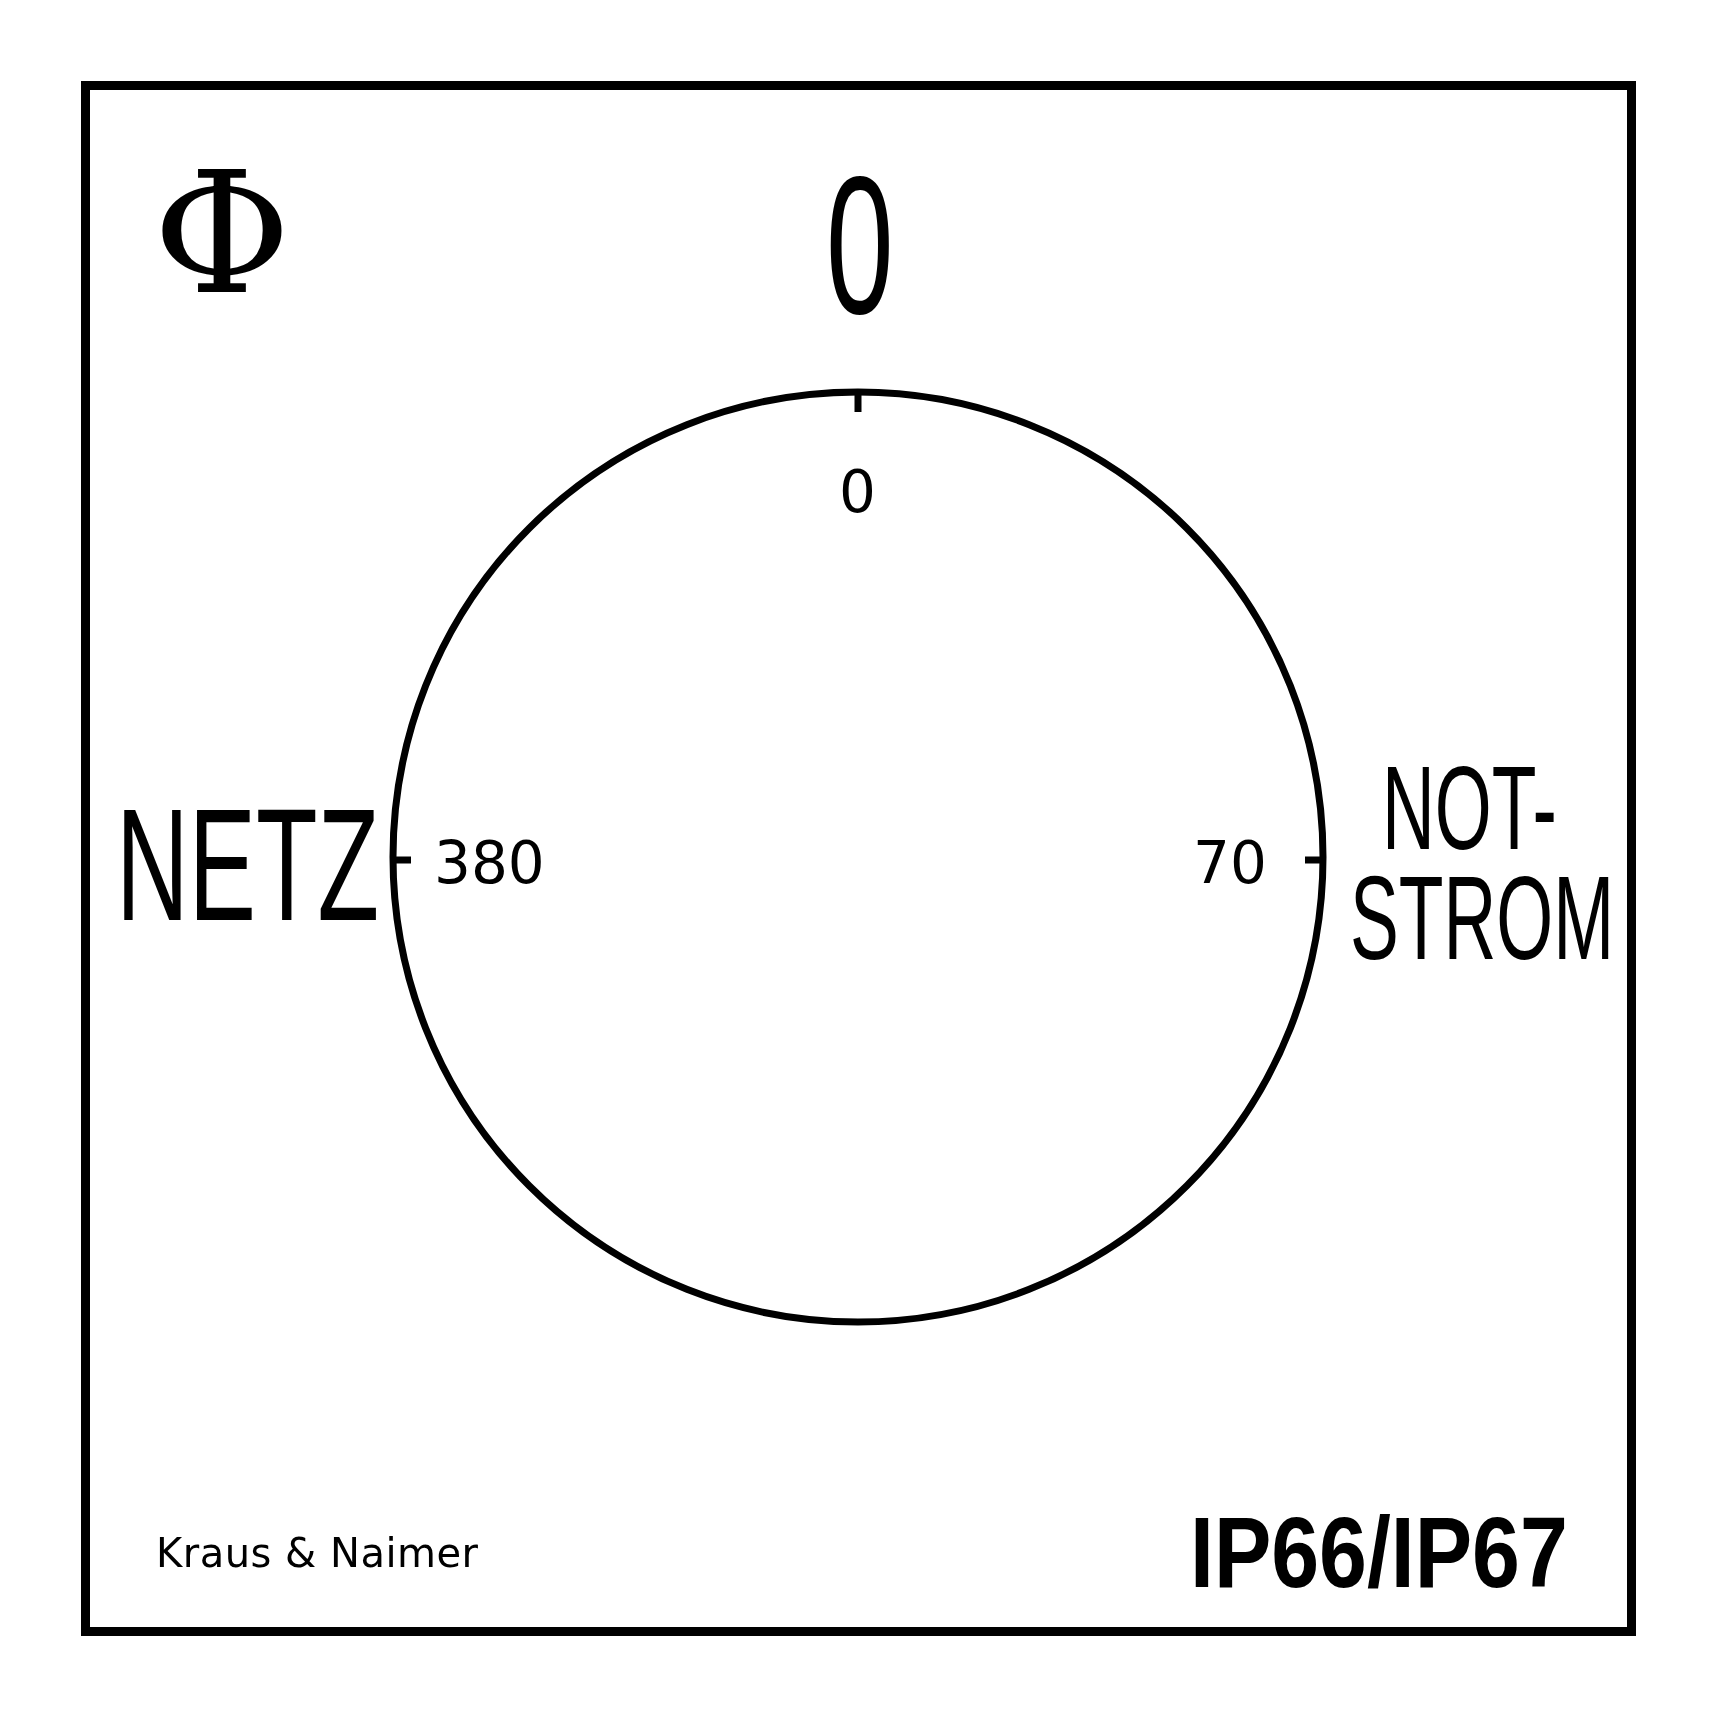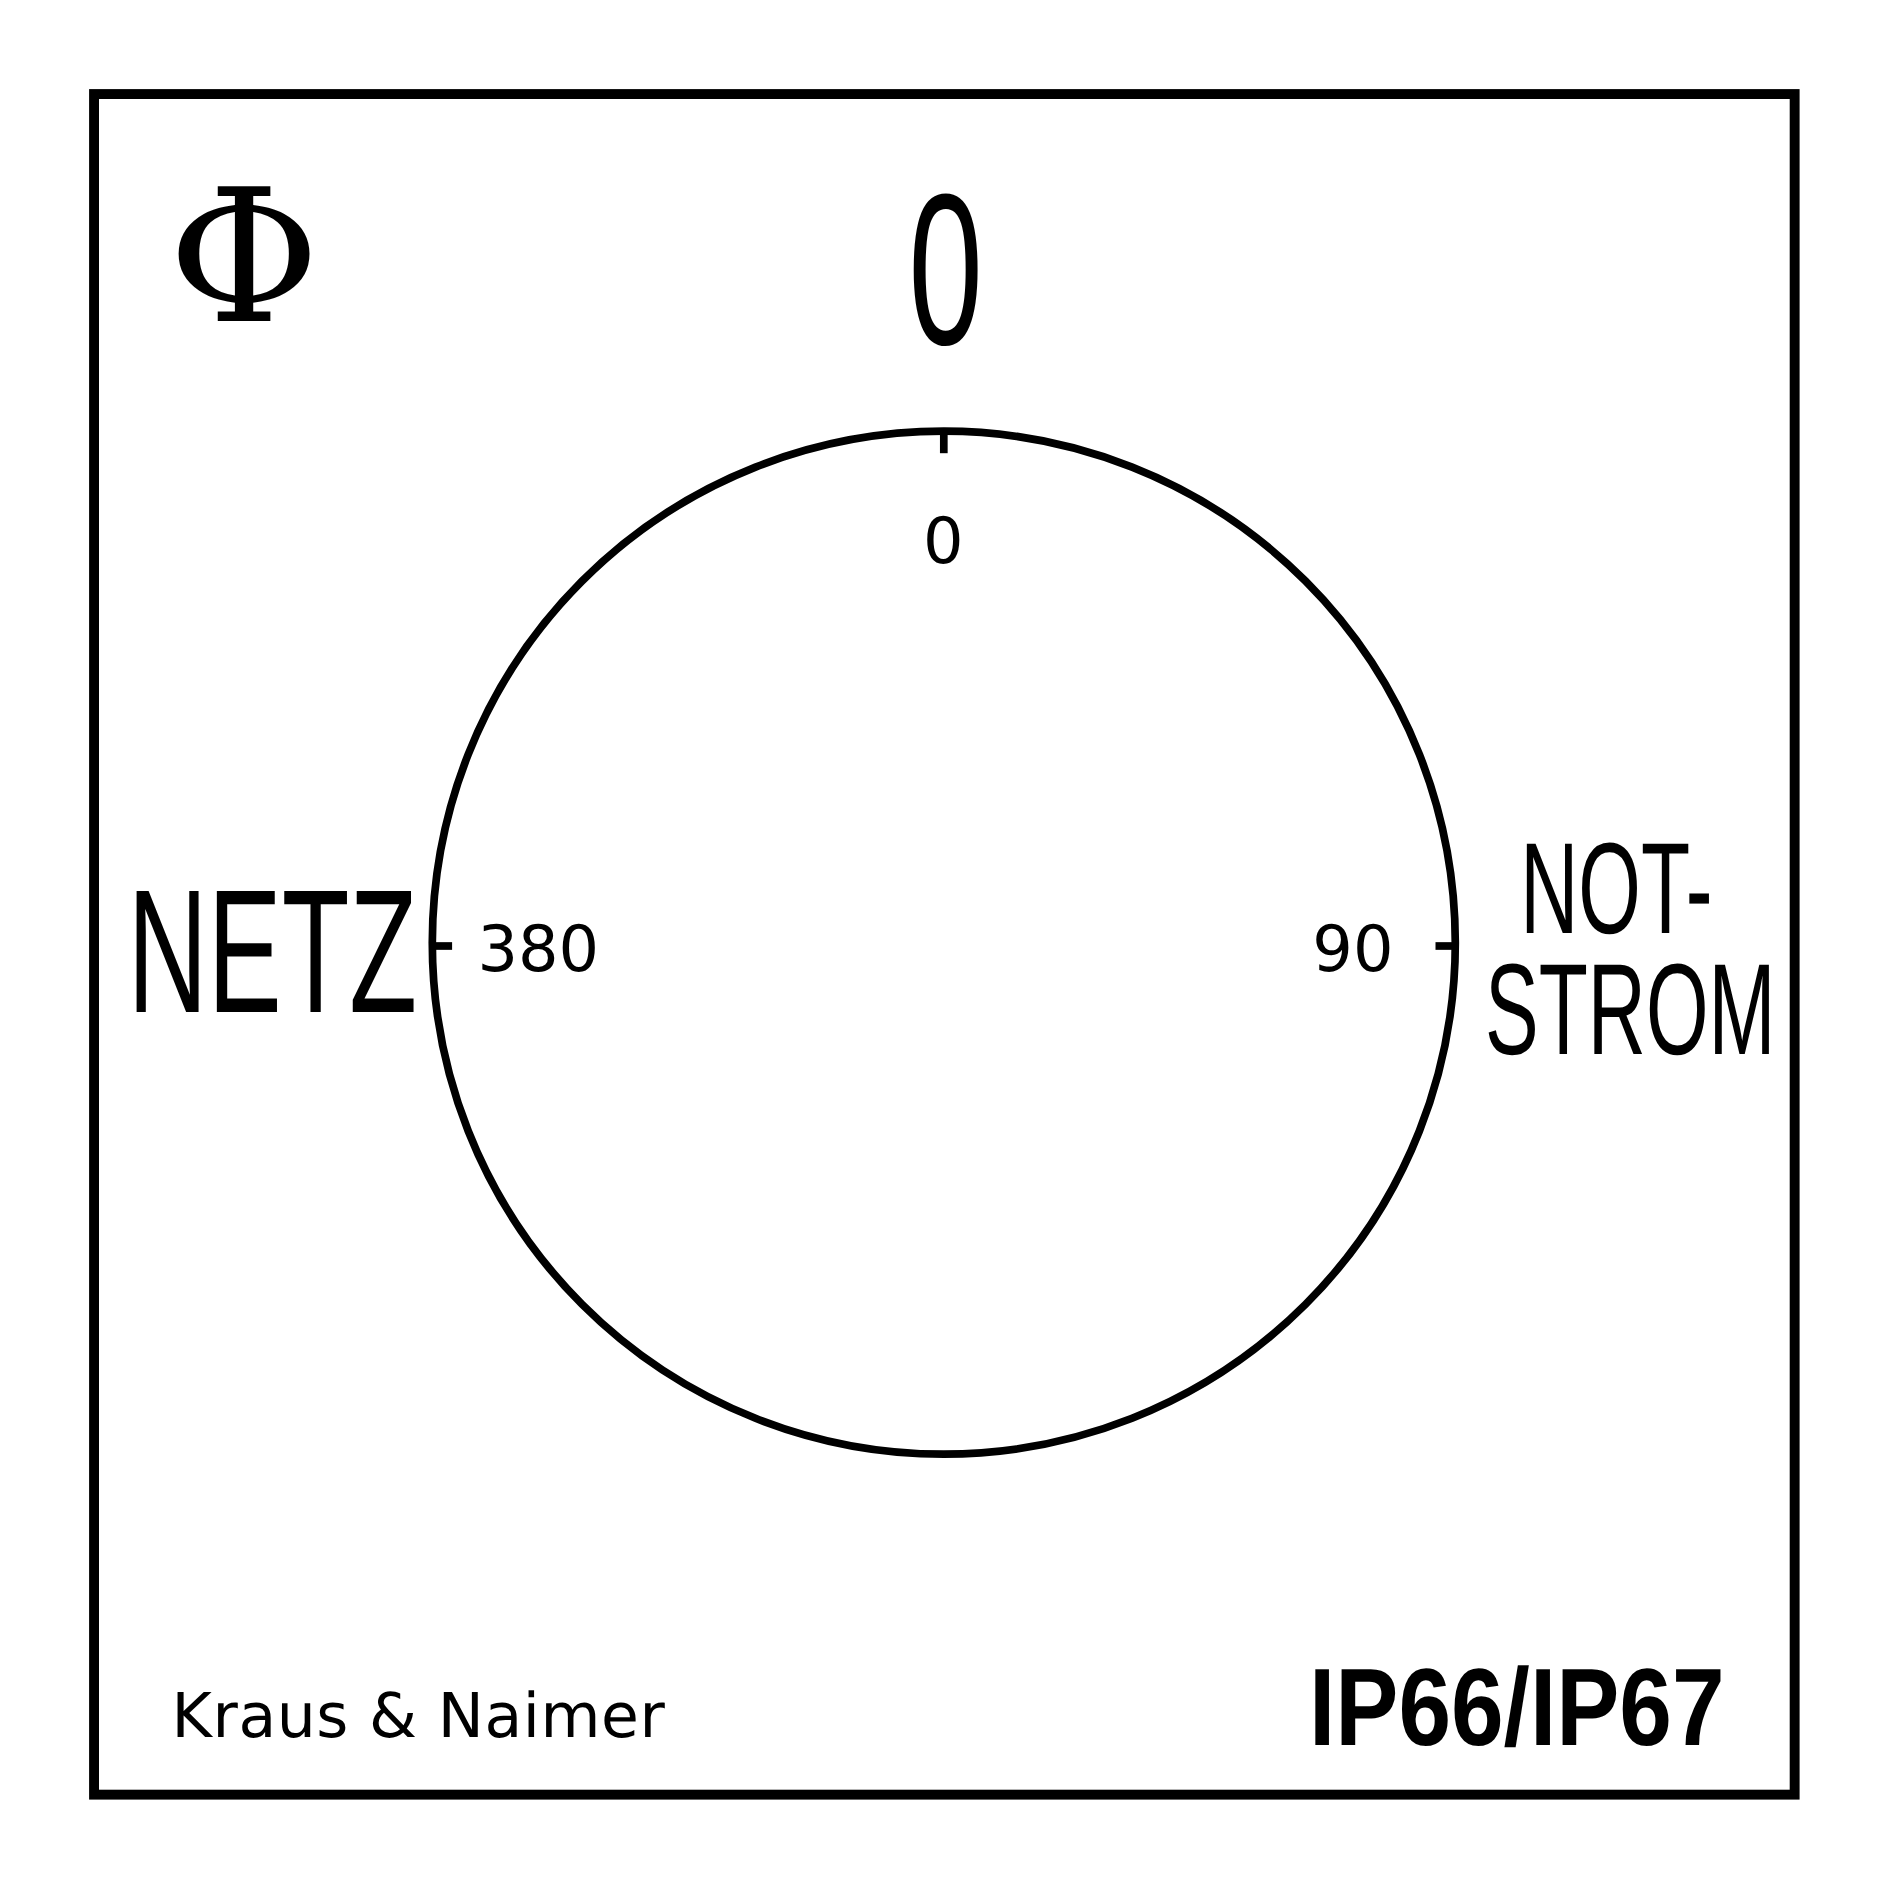--- a/index.html
+++ b/index.html
@@ -71,21 +71,21 @@
     .strom {
       left: 1350px;
       top: 859px;
       font-size: 118px;
       transform: scaleX(0.62);
     }
     .brand {
       left: 156px;
       top: 1533px;
       font-family: "DejaVu Sans", sans-serif;
-      font-size: 56px;
+      font-size: 40px;
       letter-spacing: 0.5px;
     }
     .ip {
       left: 1190px;
       top: 1502px;
       font-family: "Liberation Sans", sans-serif;
       font-weight: bold;
       font-size: 100px;
       transform: scaleX(0.86);
       transform-origin: left top;
@@ -102,21 +102,21 @@
   <line x1="393" y1="860" x2="411" y2="860" stroke="#000" stroke-width="7"></line>
   <line x1="1305" y1="860" x2="1323" y2="860" stroke="#000" stroke-width="7"></line>
 </svg>
 
 <div class="abs phi">Φ</div>
 
 <div class="abs cond off-big">0</div>
 
 <div class="abs deg deg-0">0</div>
 <div class="abs deg deg-270">380</div>
-<div class="abs deg deg-90">90</div>
+<div class="abs deg deg-90">70</div>
 
 <div class="abs cond netz">NETZ</div>
 
 <div class="abs cond not">NOT-</div>
 <div class="abs cond strom">STROM</div>
 
 <div class="abs brand">Kraus &amp; Naimer</div>
 <div class="abs ip">IP66/IP67</div>
 
 </body></html>

